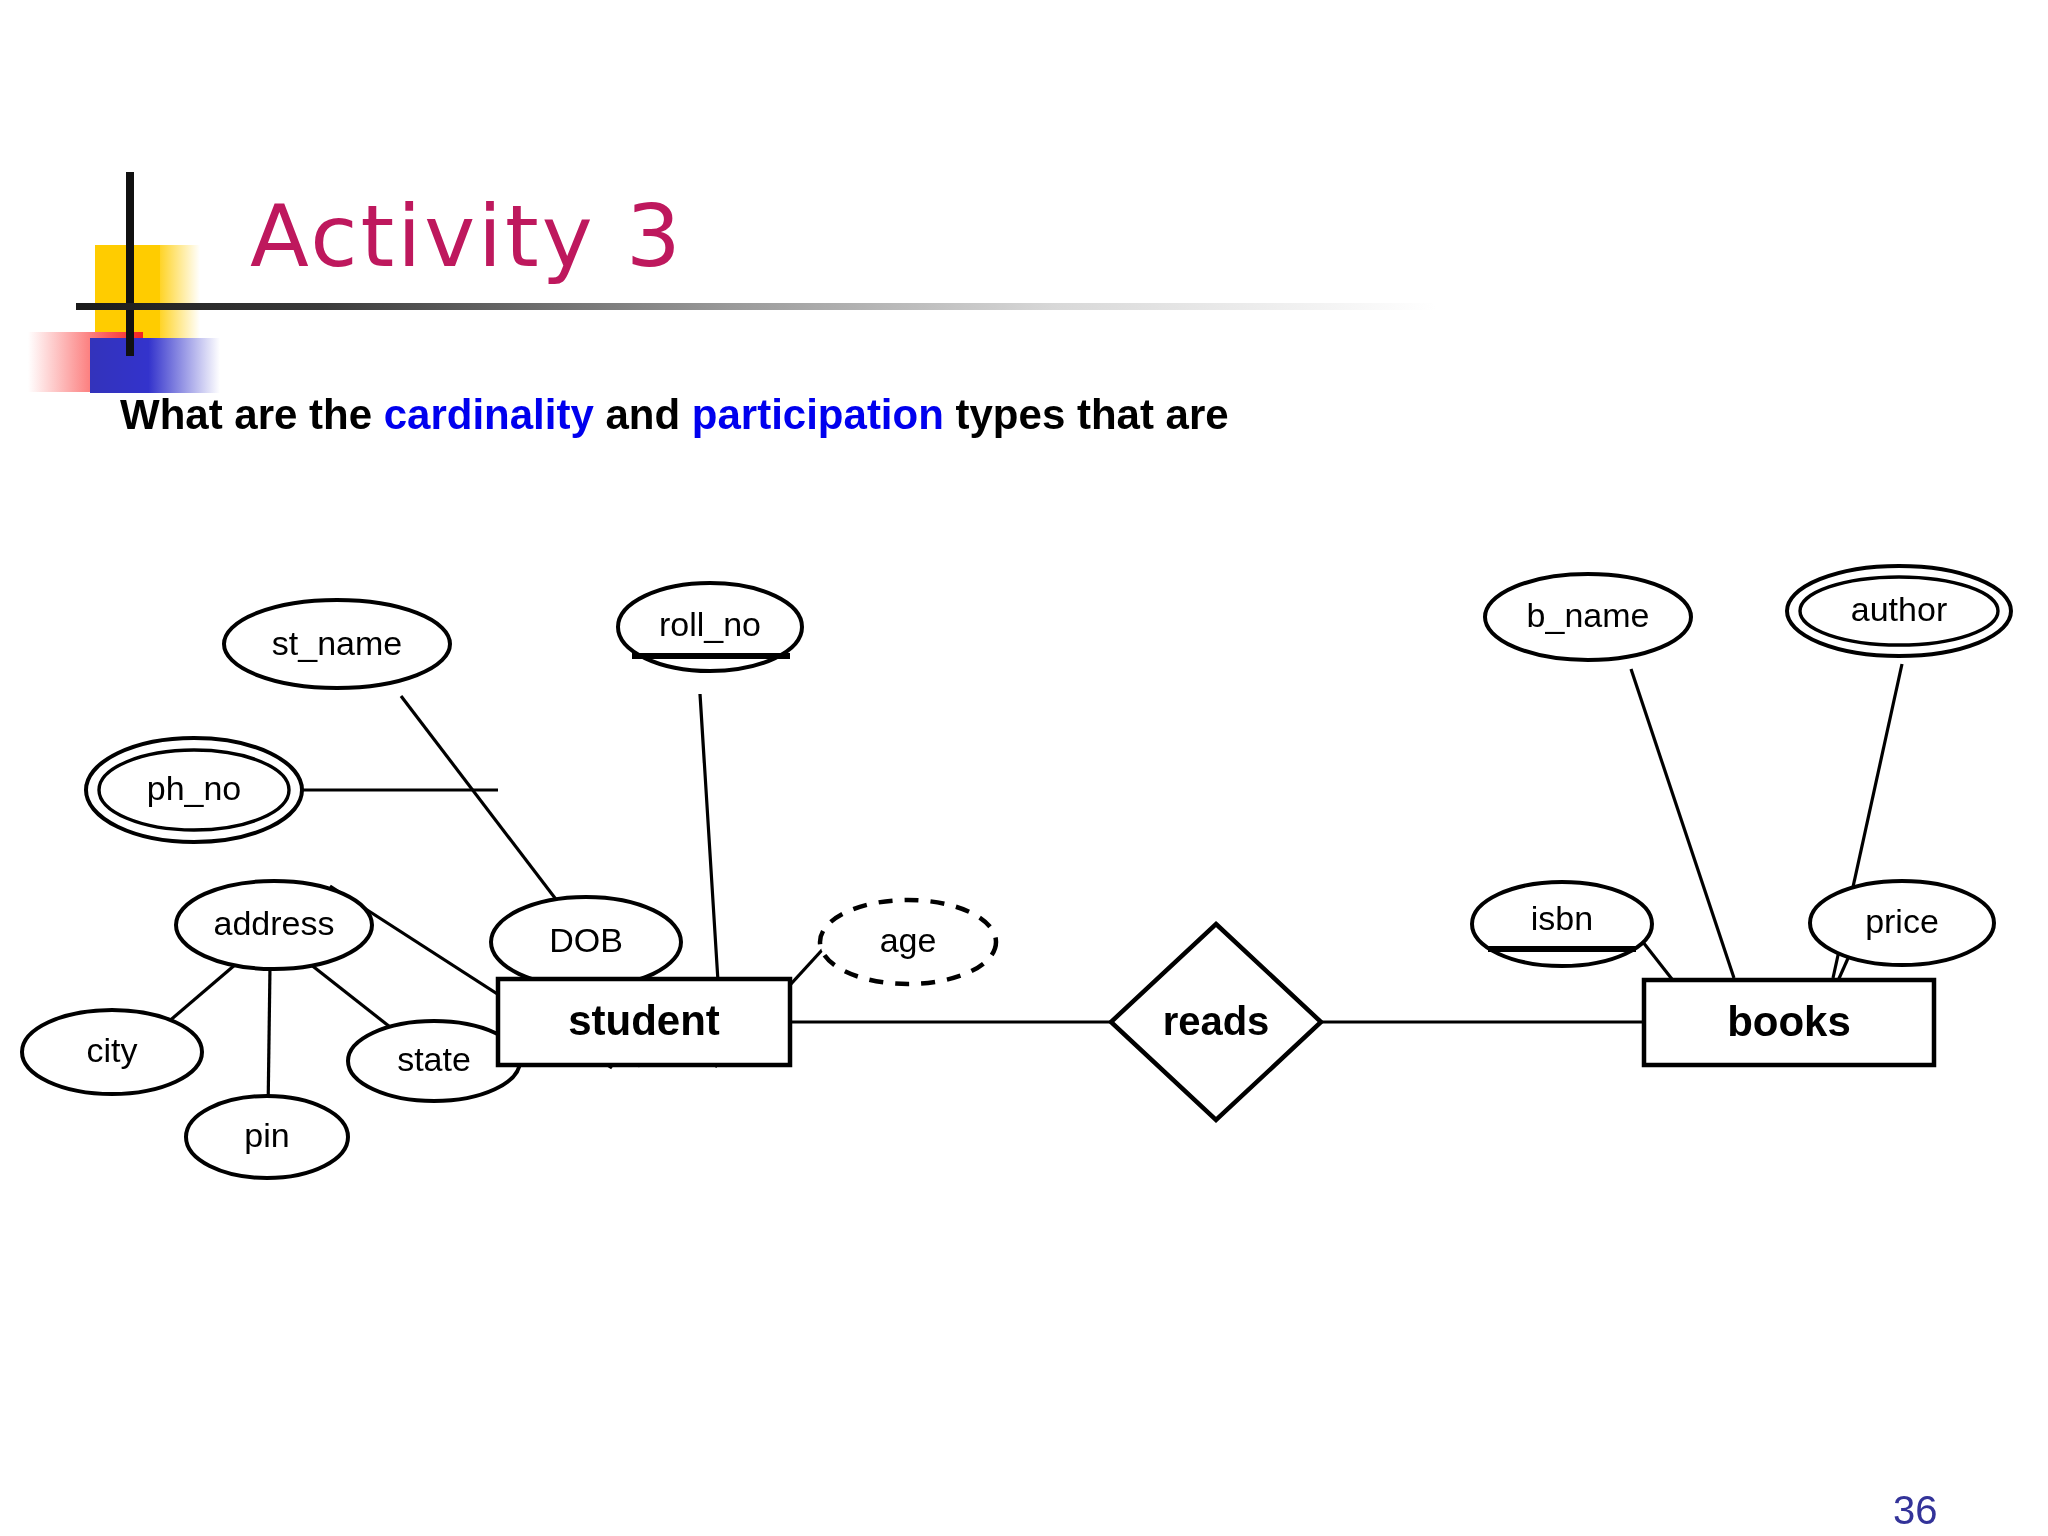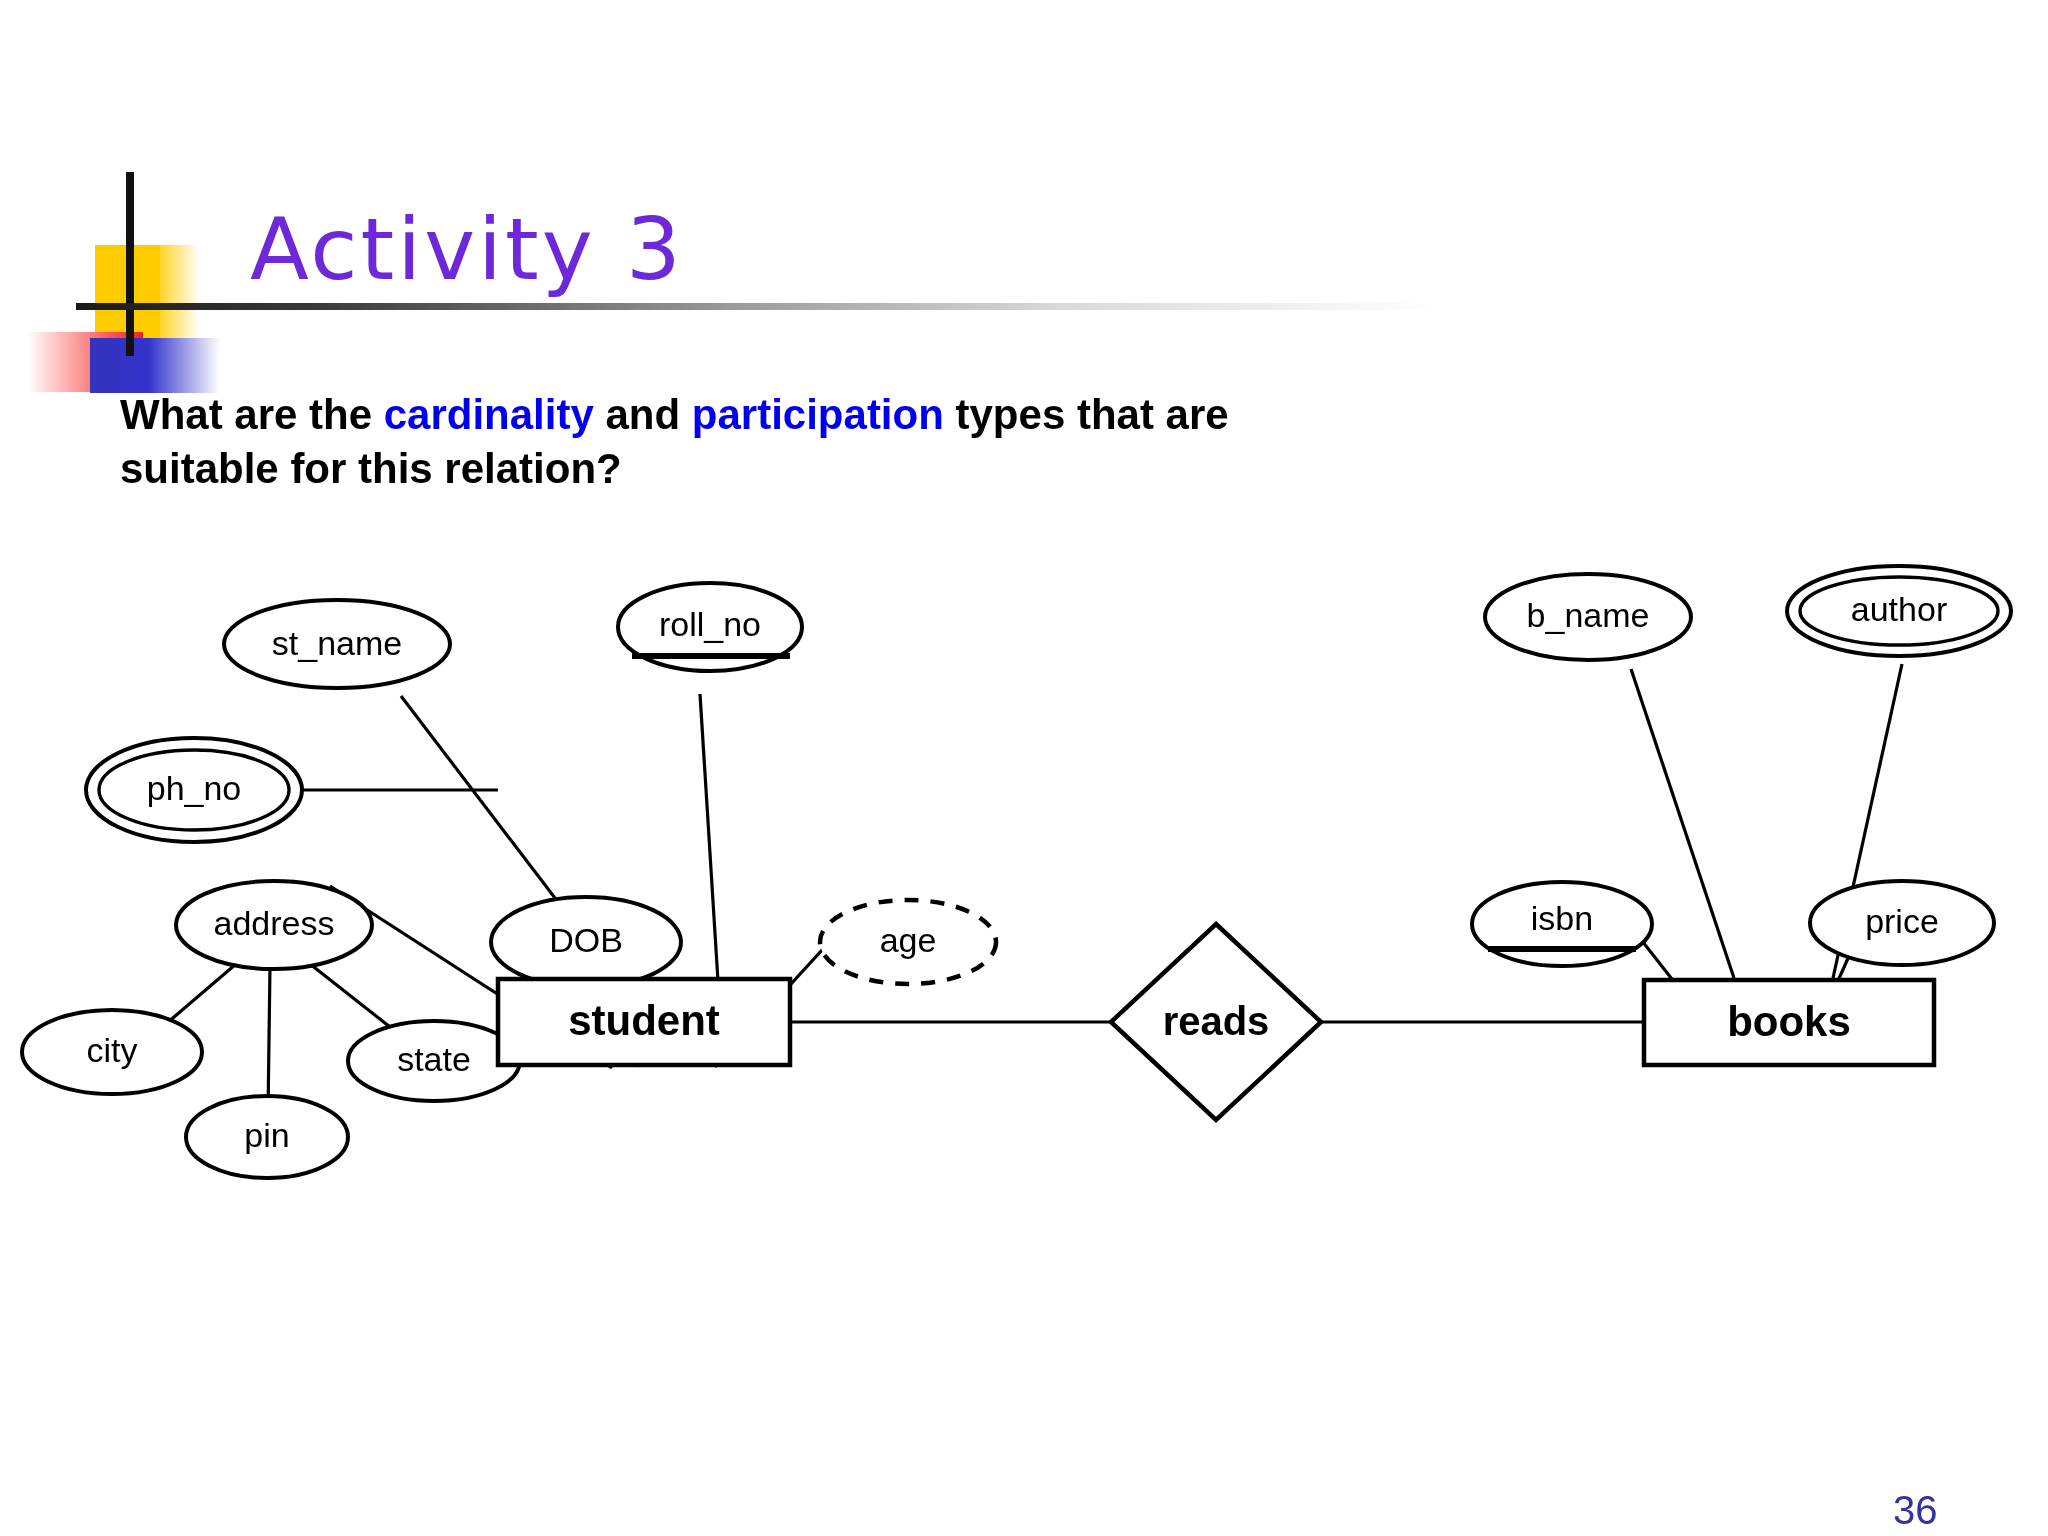--- a/index.html
+++ b/index.html
@@ -54,25 +54,25 @@
   }
   .deco-hline {
     position: absolute;
     left: 76px; top: 303px;
     width: 1360px; height: 7px;
     background: linear-gradient(to right, #1a1a1a 0%, #3a3a3a 18%, #999999 48%, #d8d8d8 72%, #ffffff 100%);
   }
 
   #page-title {
     position: absolute;
-    left: 250px; top: 199px;
+    left: 250px; top: 186px;
     font-family: "DejaVu Sans", sans-serif;
     font-size: 86px;
     font-weight: 400;
-    color: #6d28d9;
+    color: #be185d;
     letter-spacing: 3px;
     white-space: nowrap;
   }
 
   
   #question-block {
     position: absolute;
     left: 120px; top: 388px;
     width: 1500px;
     font-family: "Liberation Sans", sans-serif;
@@ -140,21 +140,20 @@
   <div class="deco-red"></div>
   <div class="deco-blue"></div>
   <div class="deco-vline"></div>
   <div class="deco-hline"></div>
 </div>
 
 <div id="page-title">Activity 3</div>
 
 <div id="question-block">
   <span>What are the </span><span class="kw">cardinality</span><span> and </span><span class="kw">participation</span><span> types that are</span><br>
-  <span>suitable for this relation?</span>
 </div>
 
 <div id="er-diagram">
 <svg id="er-svg" width="2048" height="1016" viewBox="0 0 2048 1016" xmlns="http://www.w3.org/2000/svg">
 
   <g>
 
     <line class="er-line" x1="401" y1="150" x2="622" y2="440"></line>
 
     <line class="er-line" x1="700" y1="148" x2="718" y2="435"></line>

